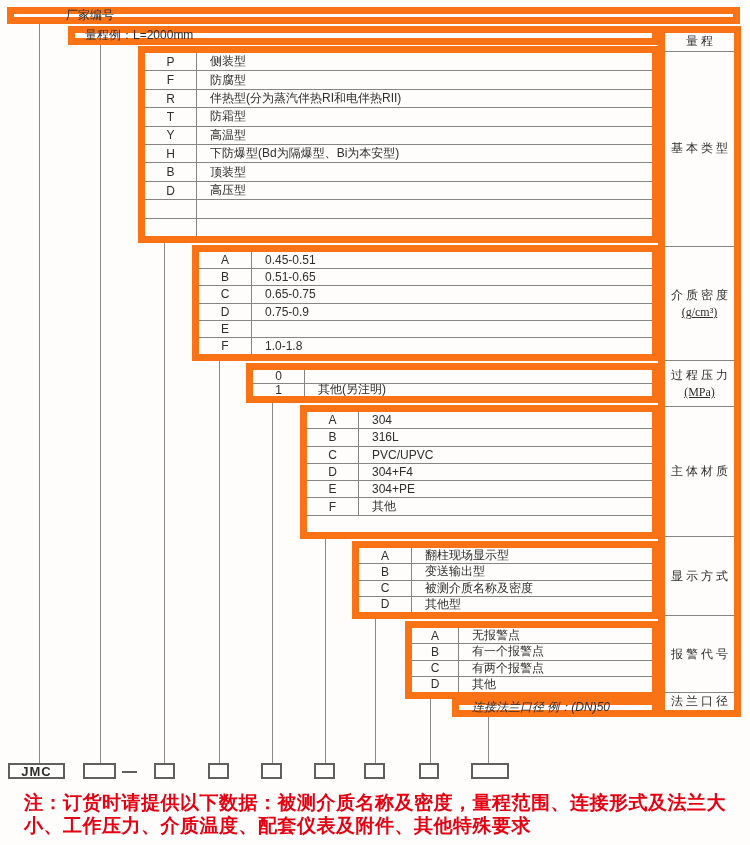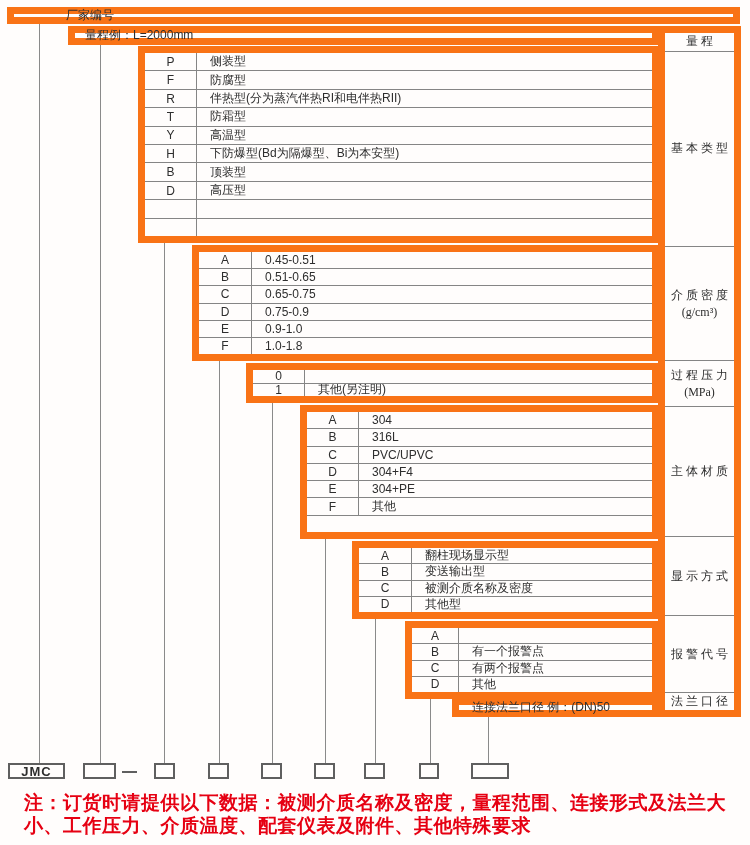--- a/index.html
+++ b/index.html
@@ -19,21 +19,21 @@
   .opt-table{display:flex;flex-direction:column;}
   .trow{flex:1;display:flex;border-top:1px solid #858585;min-height:0;}
   .trow:first-child{border-top:none;}
   .code{border-right:1px solid #858585;display:flex;align-items:center;justify-content:center;flex:0 0 auto;}
   .val{flex:1;display:flex;align-items:center;padding-left:13px;white-space:nowrap;overflow:hidden;}
   
   #category-col{display:flex;flex-direction:column;font-family:"Liberation Serif","DejaVu Serif",serif;}
   .cat-cell{display:flex;flex-direction:column;align-items:center;justify-content:center;border-top:1px solid #858585;text-align:center;}
   .cat-cell:first-child{border-top:none;}
   .cat-label{letter-spacing:3px;padding-left:3px;}
-  .cat-unit{letter-spacing:0;margin-top:1px;}
+  .cat-unit{letter-spacing:0;margin-top:1px;text-decoration:underline;}
   
   .vline{position:absolute;width:1px;background:#8a8a8a;}
   
   .cbox{position:absolute;top:763px;height:16px;border:2px solid #5f5f5f;background:#fffdfc;}
   #jmc-box{display:flex;align-items:center;justify-content:center;font-weight:bold;font-size:13px;letter-spacing:1px;}
   #dash-sep{position:absolute;left:122px;top:771px;width:15px;height:2px;background:#5f5f5f;}
   
   #order-note{
     position:absolute;left:24px;top:791px;width:740px;
     color:#e60012;font-weight:bold;font-size:19px;line-height:1.22;
@@ -136,21 +136,20 @@
     <div class="trow">
         <div class="code" style="width:53px;">C</div>
         <div class="val">0.65-0.75</div>
       </div>
     <div class="trow">
         <div class="code" style="width:53px;">D</div>
         <div class="val">0.75-0.9</div>
       </div>
     <div class="trow">
         <div class="code" style="width:53px;">E</div>
-        <div class="val">0.9-1.0</div>
       </div>
     <div class="trow">
         <div class="code" style="width:53px;">F</div>
         <div class="val">1.0-1.8</div>
       </div>
   </div>
 
   <div class="abs frame opt-table" style="left:246px;top:363px;width:413px;height:40px;">
     <div class="trow">
         <div class="code" style="width:52px;">0</div>
@@ -206,36 +205,37 @@
       </div>
     <div class="trow">
         <div class="code" style="width:53px;">D</div>
         <div class="val">其他型</div>
       </div>
   </div>
 
   <div class="abs frame opt-table" style="left:405px;top:621px;width:254px;height:78px;">
     <div class="trow">
         <div class="code" style="width:47px;">A</div>
+        <div class="val">无报警点</div>
       </div>
     <div class="trow">
         <div class="code" style="width:47px;">B</div>
         <div class="val">有一个报警点</div>
       </div>
     <div class="trow">
         <div class="code" style="width:47px;">C</div>
         <div class="val">有两个报警点</div>
       </div>
     <div class="trow">
         <div class="code" style="width:47px;">D</div>
         <div class="val">其他</div>
       </div>
   </div>
 
-  <div class="abs frame hrow" style="left:452px;top:698px;width:207px;height:19px;">
+  <div class="abs frame hrow" style="left:452px;top:698px;width:207px;height:19px;font-style:italic;">
     <span class="txt" style="padding-left:13px;">连接法兰口径 例：(DN)50</span>
   </div>
 
   <div class="vline" style="left:39px;top:24px;height:739px;"></div>
   <div class="vline" style="left:100px;top:45px;height:719px;"></div>
   <div class="vline" style="left:164px;top:243px;height:521px;"></div>
   <div class="vline" style="left:219px;top:361px;height:403px;"></div>
   <div class="vline" style="left:272px;top:403px;height:361px;"></div>
   <div class="vline" style="left:325px;top:539px;height:225px;"></div>
   <div class="vline" style="left:375px;top:619px;height:145px;"></div>

